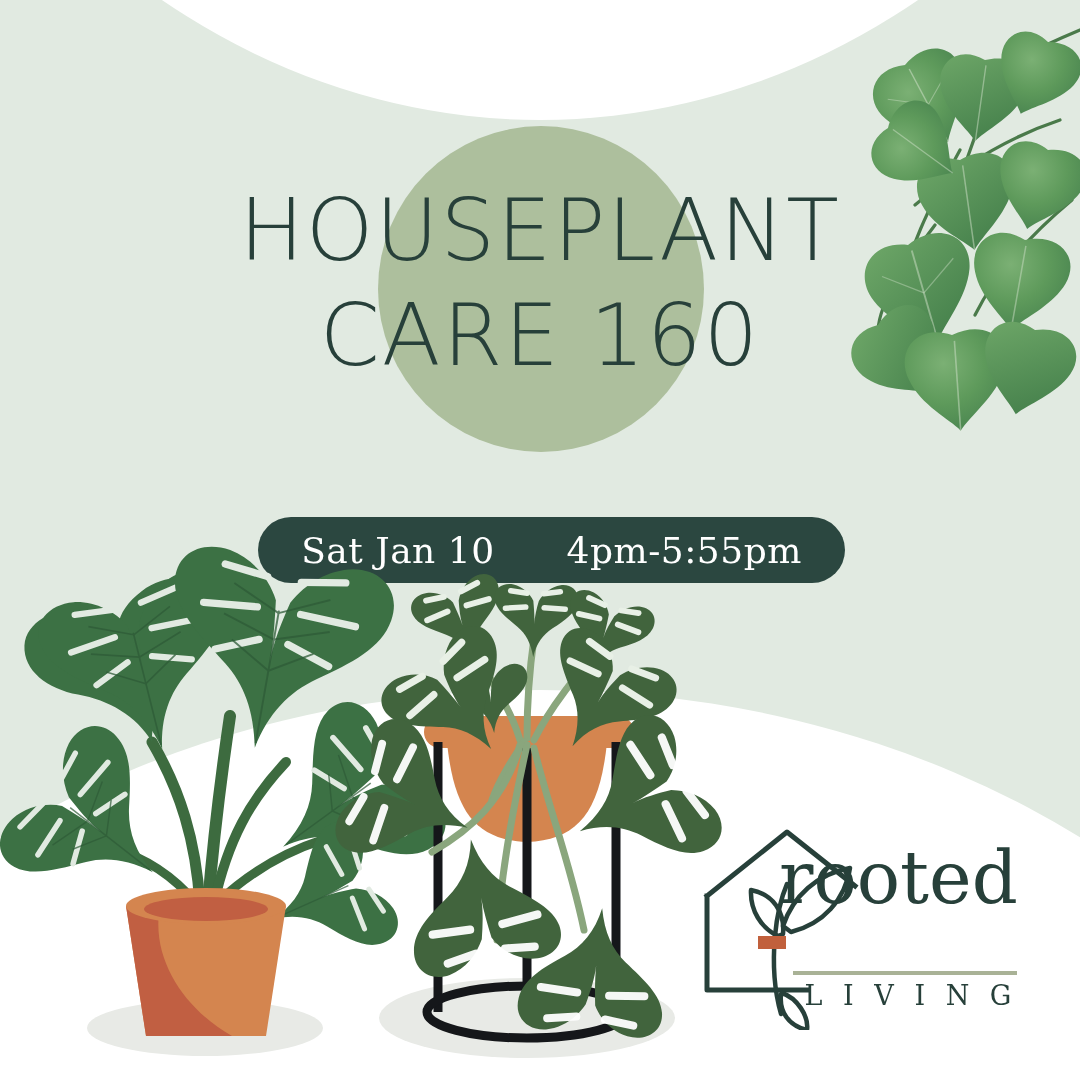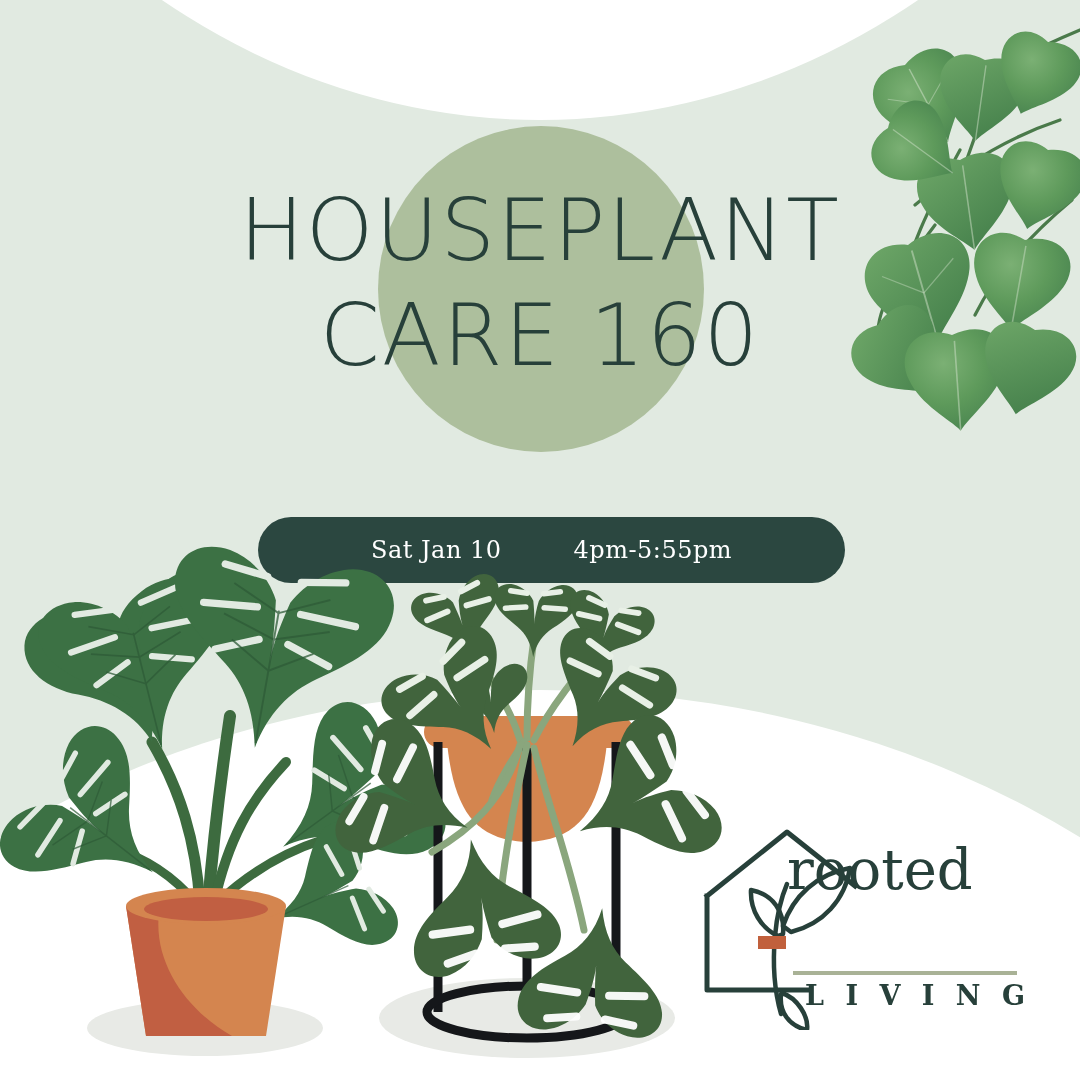--- a/index.html
+++ b/index.html
@@ -65,21 +65,21 @@
     left:258px;top:517px;
     width:587px;height:66px;
     background:#2b4740;
     border-radius:33px;
     display:flex;align-items:center;justify-content:center;
     gap:72px;
     color:#ffffff;
   }
   .pill-text{
     font-family:"DejaVu Serif",serif;
-    font-size:24px;
+    font-size:36px;
     font-weight:400;
     letter-spacing:0.5px;
     white-space:nowrap;
   }
   
   .art{position:absolute;left:0;top:0;width:1080px;height:1080px;pointer-events:none;}
   
   .logo{
     position:absolute;
     left:695px;top:818px;
@@ -448,19 +448,19 @@
       <path d="M88 108 C98 78 122 56 155 50 C150 82 128 106 96 114 Z" fill="none" stroke="#27403a" stroke-width="4.5" stroke-linejoin="round"></path>
 
       <path d="M83 118 C66 110 55 92 56 72 C78 76 90 94 88 116 Z" fill="none" stroke="#27403a" stroke-width="4.5" stroke-linejoin="round"></path>
 
       <path d="M87 175 C102 180 114 198 112 212 C94 208 84 194 86 176 Z" fill="none" stroke="#27403a" stroke-width="4.5" stroke-linejoin="round"></path>
 
       <rect x="63" y="118" width="28" height="13" fill="#c1603c"></rect>
 
       <line x1="98" y1="155" x2="322" y2="155" stroke="#a9b296" stroke-width="4"></line>
     </svg>
-    <div style="position:absolute;left:92px;top:24px;width:250px;
-                font-family:'DejaVu Serif',serif;font-size:56px;color:#27403a;line-height:1;">rooted</div>
-    <div style="position:absolute;left:96px;top:162px;width:240px;text-align:right;
-                font-family:'DejaVu Serif',serif;font-size:27px;color:#27403a;letter-spacing:6px;font-weight:bold;">L I V I N G</div>
+    <div style="position:absolute;left:84px;top:24px;width:250px;
+                font-family:'DejaVu Serif',serif;font-size:72px;color:#27403a;line-height:1;">rooted</div>
+    <div style="position:absolute;left:96px;top:162px;width:240px;text-align:center;
+                font-family:'DejaVu Serif',serif;font-size:27px;color:#27403a;letter-spacing:6px;">L I V I N G</div>
   </div>
 
 </div>
 
 </body></html>

